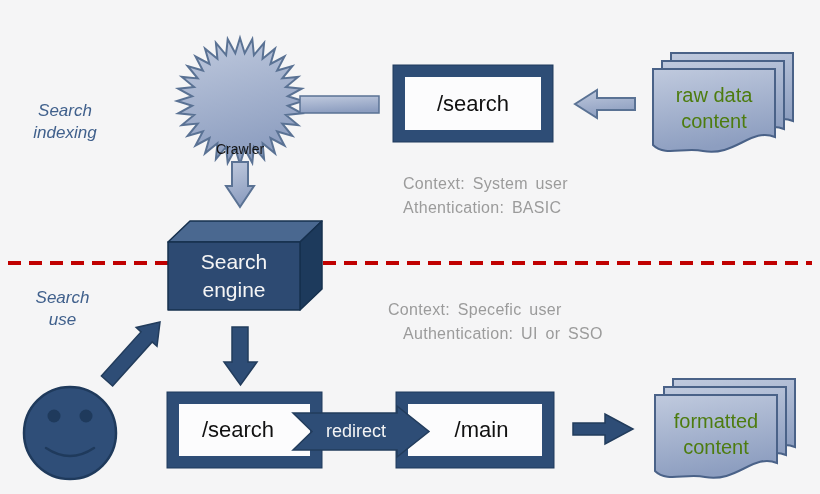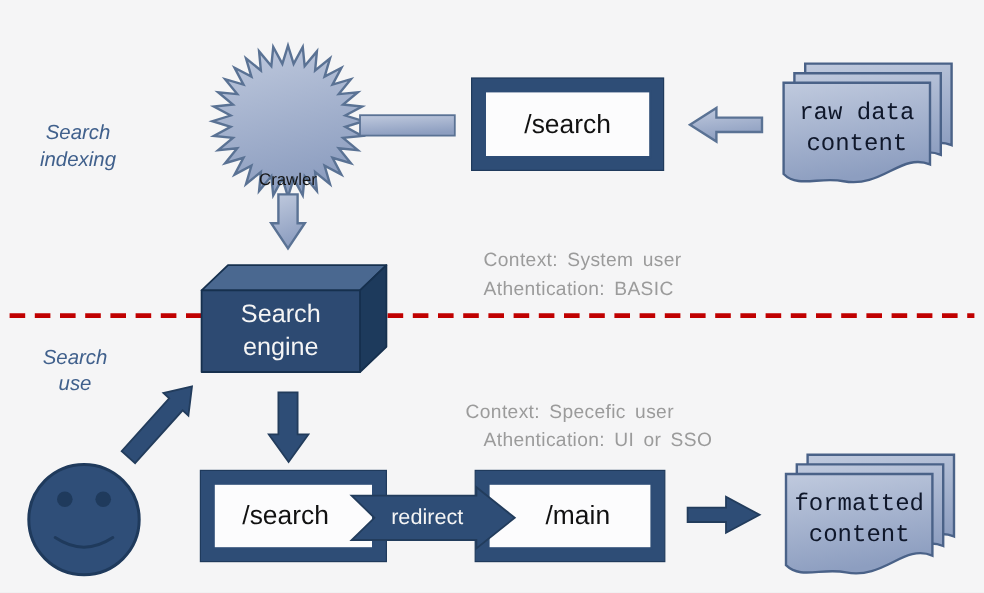--- a/index.html
+++ b/index.html
@@ -4,22 +4,22 @@
 <style>
   html,body{margin:0;padding:0;}
   body{font-family:"Liberation Sans", sans-serif; background:#e9e9e9;}
   #stage{position:relative;width:820px;height:494px;background:#f5f5f6;overflow:hidden;}
   #shapes{position:absolute;left:0;top:0;}
   .txt{position:absolute;white-space:pre-line;color:#141414;}
   .center{text-align:center;margin-top:47px;}
   .flexc{display:flex;align-items:center;justify-content:center;white-space:pre-line;}
   .section-label{font-style:italic;font-size:17px;line-height:22px;color:#40608c;text-align:center;}
   .endpoint-label{font-size:22px;color:#111;text-align:center;}
-  .doc-label{font-size:20px;line-height:26px;color:#0f172a;text-align:center;font-family:Liberation Mono, monospace;}
-  .annotation{font-size:16px;line-height:24px;color:#9b9b9b;letter-spacing:.3px;word-spacing:3px;margin-top:34px;}
+  .doc-label{font-size:20px;line-height:26px;color:#4d7c0f;text-align:center;}
+  .annotation{font-size:16px;line-height:24px;color:#9b9b9b;letter-spacing:.3px;word-spacing:3px;}
   .white-label{color:#f5f5f5;}
 </style>
 </head>
 <body>
 
 <div id="stage">
 
   <svg id="shapes" width="820" height="494" viewBox="0 0 820 494">
     <defs>
       <linearGradient id="glight" x1="0" y1="0" x2="0.25" y2="1">
@@ -101,21 +101,21 @@
   <div class="txt annotation" style="left:403px;top:172px;">Context: System user</div>
   <div class="txt annotation" style="left:403px;top:196px;">Athentication: BASIC</div>
 
   <div class="txt section-label" style="left:15px;top:287px;width:95px;">Search
 use</div>
 
   <div class="flexc white-label" style="position:absolute;left:168px;top:244px;width:132px;height:64px;font-size:21px;line-height:28px;text-align:center;">Search
 engine</div>
 
   <div class="txt annotation" style="left:388px;top:298px;">Context: Specefic user</div>
-  <div class="txt annotation" style="left:403px;top:322px;">Athentication: UI or SSO</div>
+  <div class="txt annotation" style="left:403px;top:322px;">Authentication: UI or SSO</div>
 
   <div class="flexc endpoint-label" style="position:absolute;left:178px;top:403px;width:120px;height:54px;">/search</div>
 
   <div class="flexc white-label" style="position:absolute;left:316px;top:417px;width:80px;height:29px;font-size:18px;">redirect</div>
 
   <div class="flexc endpoint-label" style="position:absolute;left:420px;top:403px;width:123px;height:54px;">/main</div>
 
   <div class="txt doc-label" style="left:655px;top:408px;width:122px;">formatted
 content</div>
 

